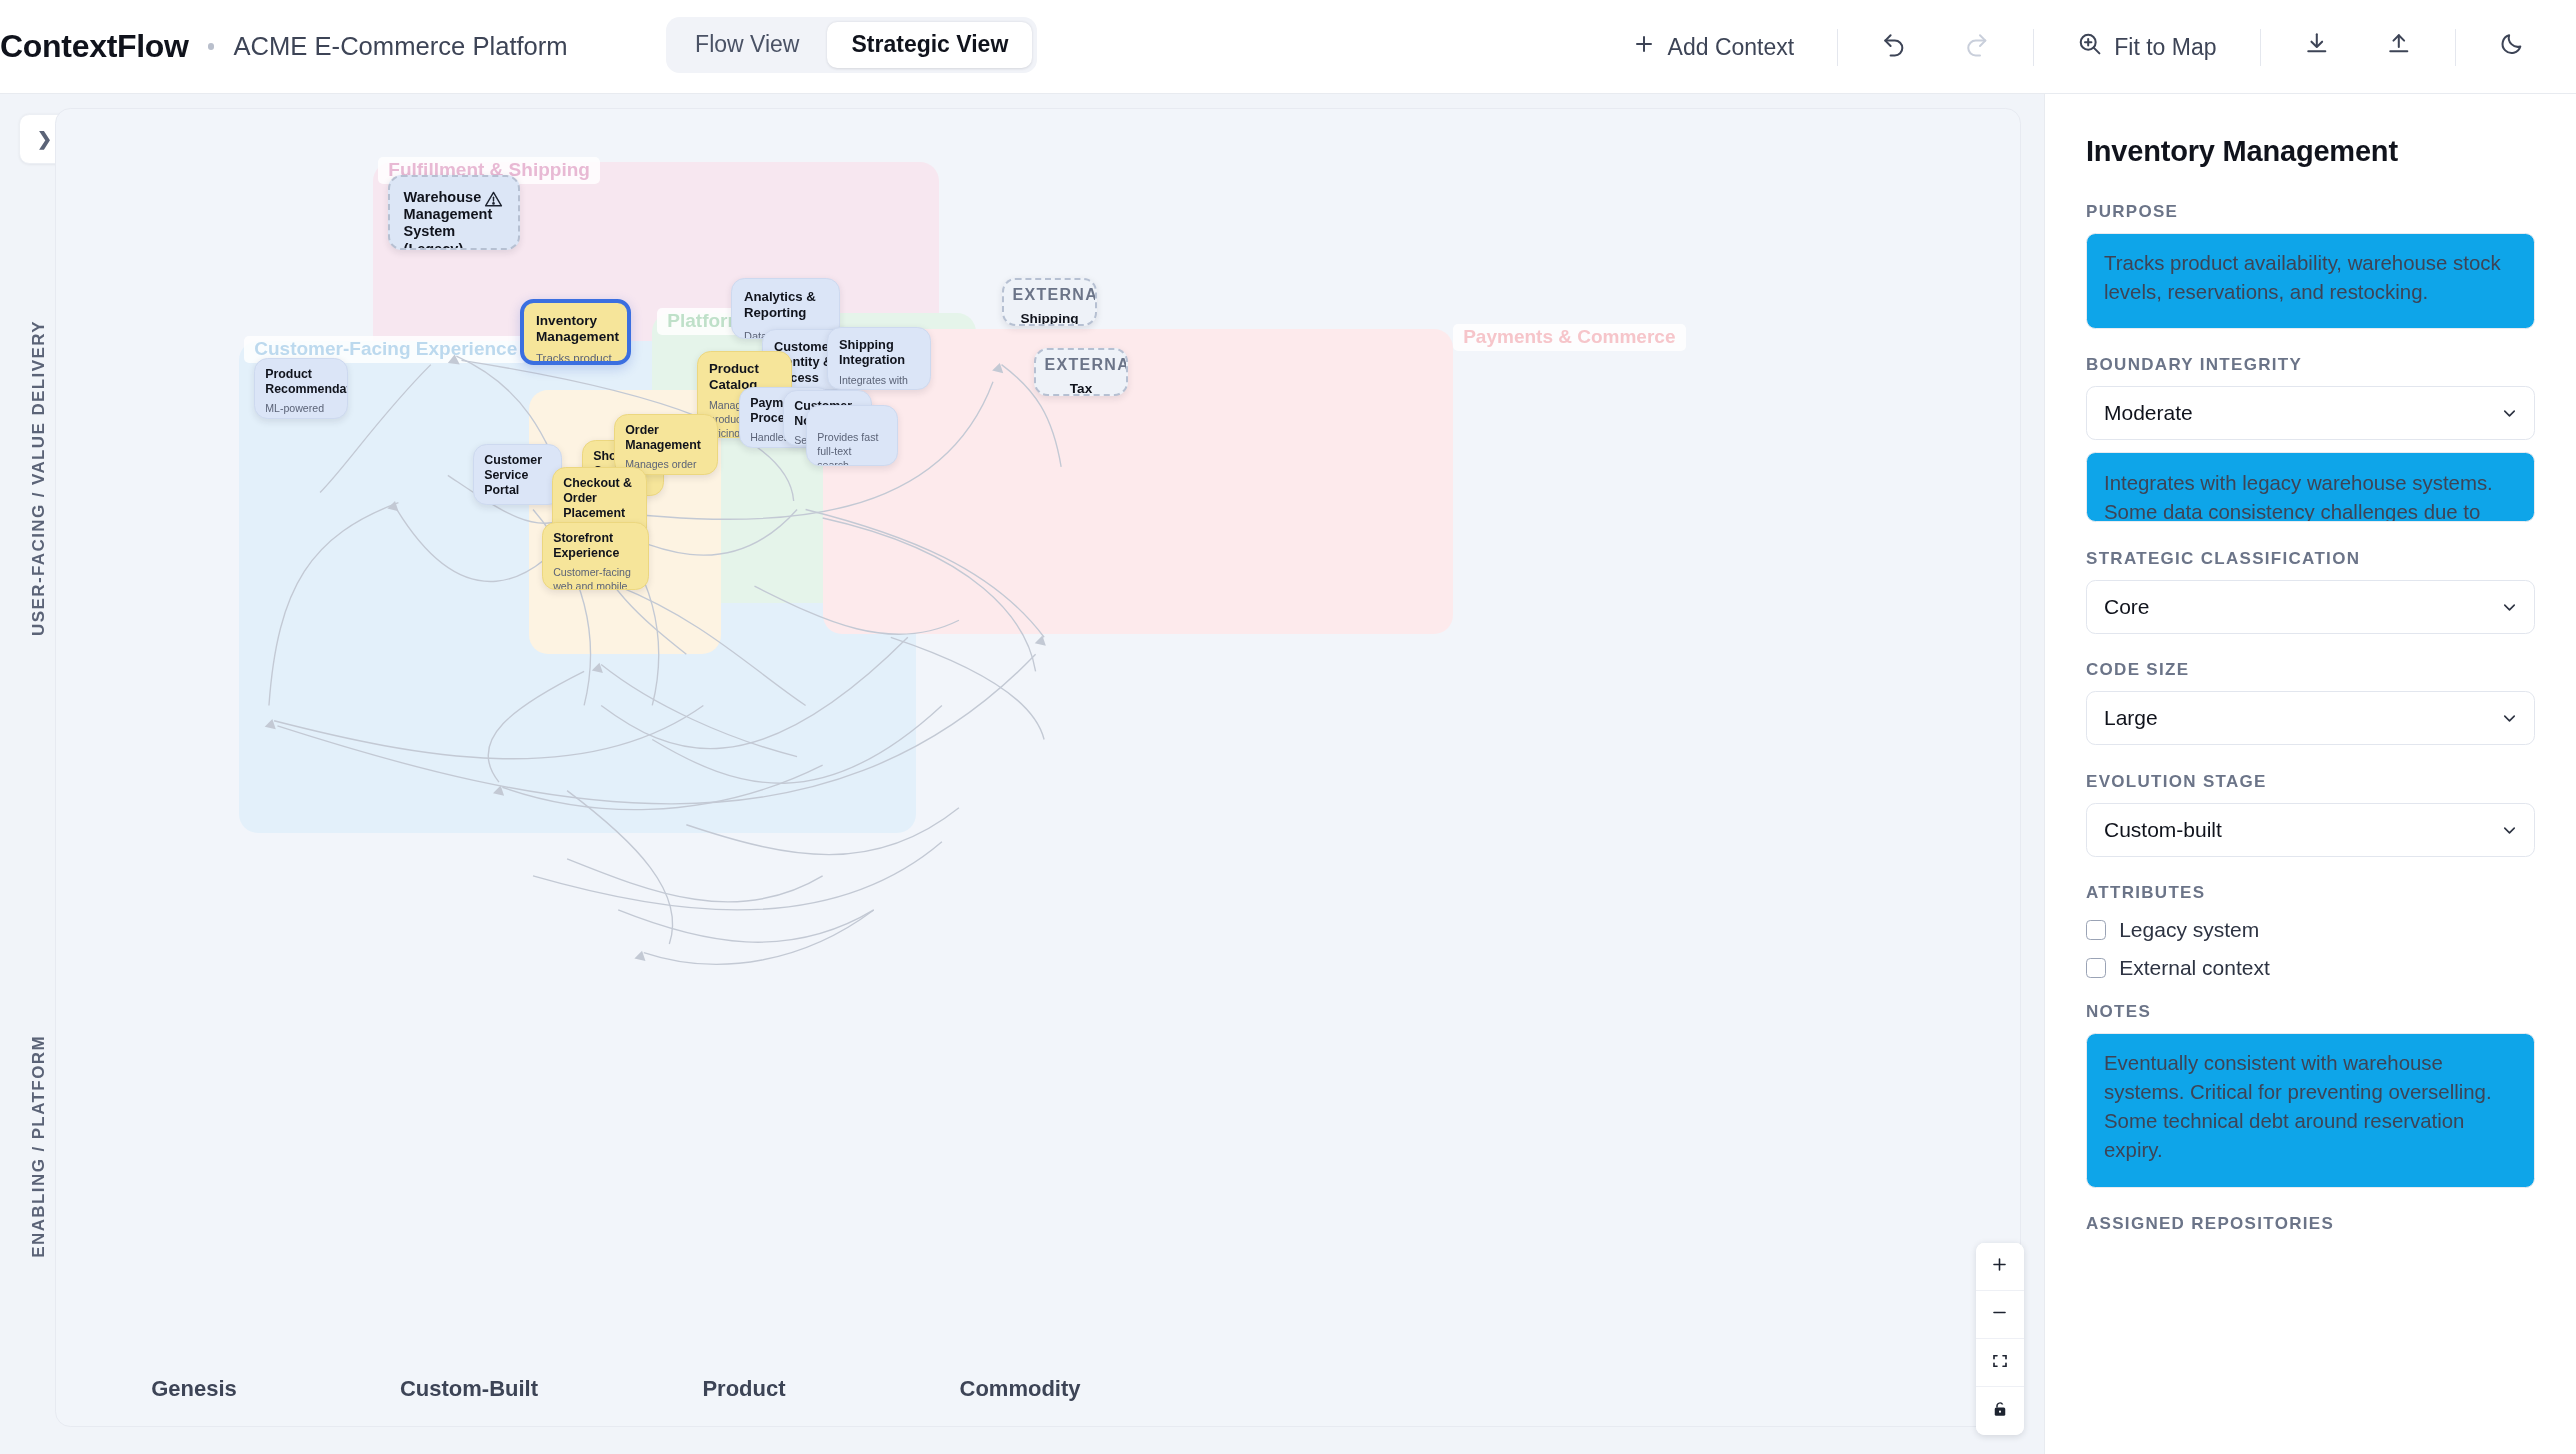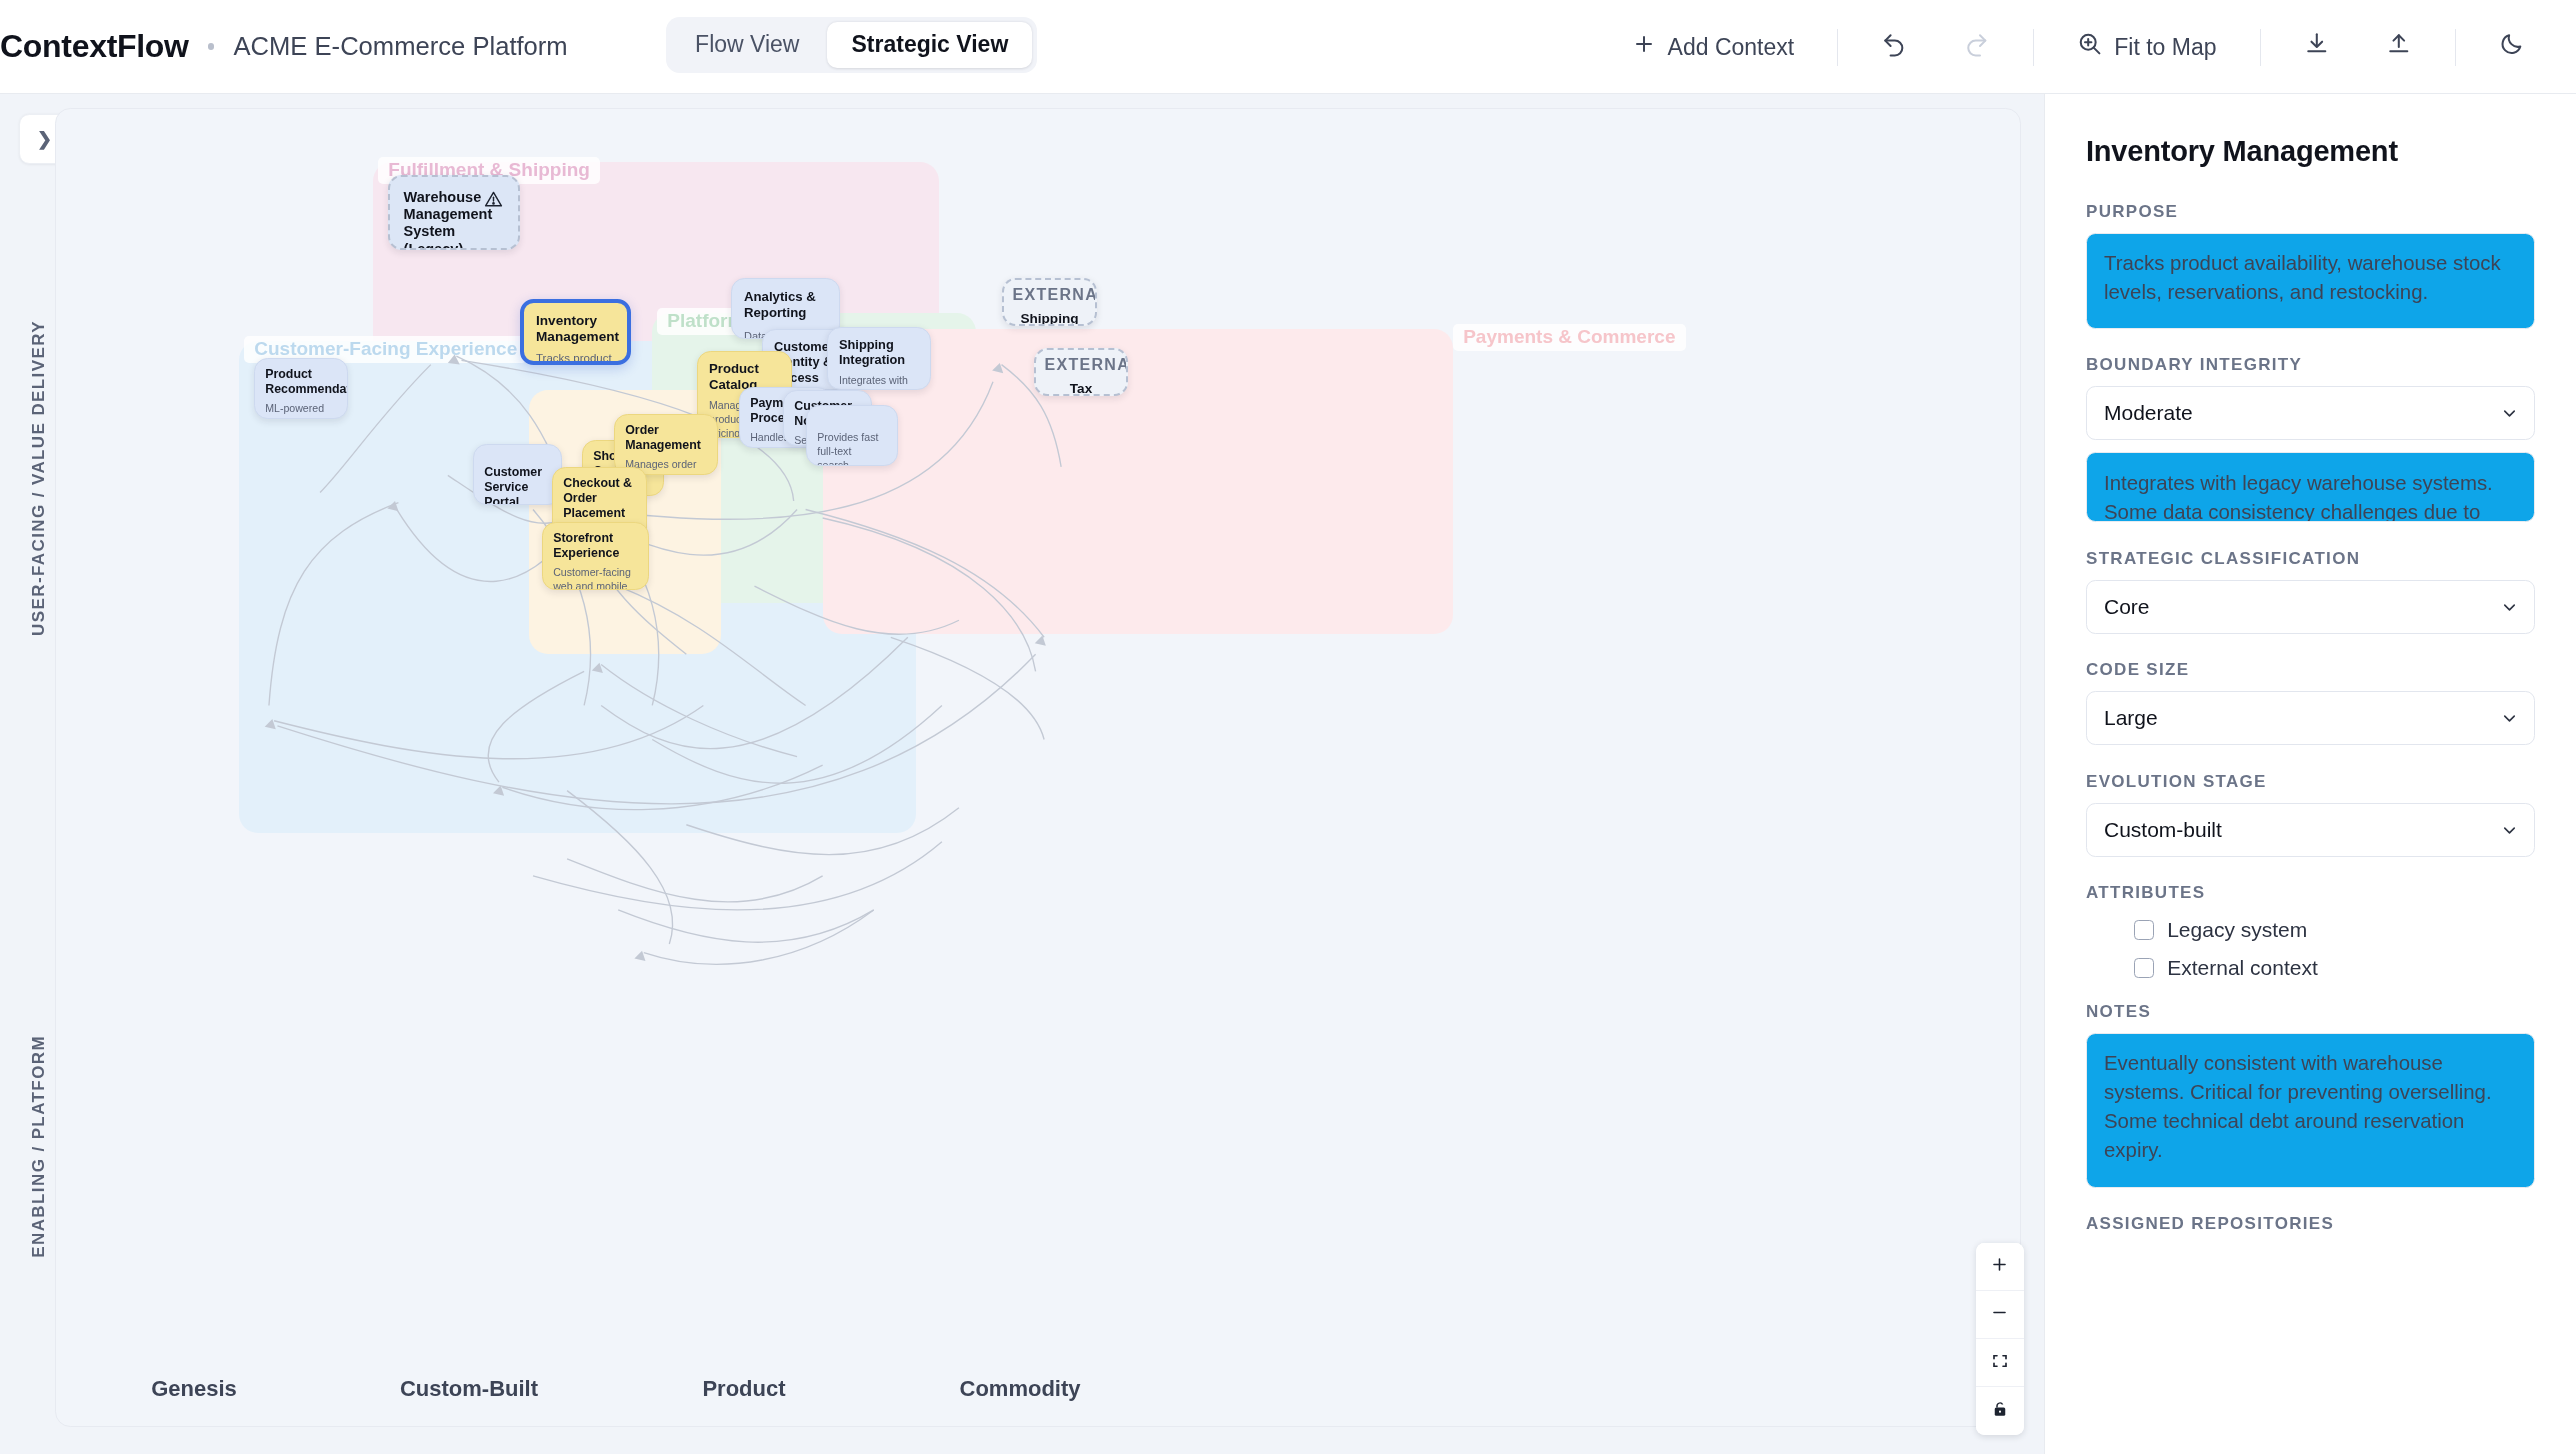--- a/index.html
+++ b/index.html
@@ -184,21 +184,20 @@
   .select-box {
     position: relative;
     background: #ffffff; border: 0.9px solid #e2e6ee; border-radius: 9.4px;
     height: 54px; display: flex; align-items: center;
     padding: 0 17px; font-size: 21px; color: #10131c; cursor: pointer;
   }
   .select-box .chev { position: absolute; right: 15.3px; top: 17px; }
   .attr-row {
     display: flex; align-items: center; gap: 13.6px; margin-bottom: 13.6px;
     cursor: pointer;
-    margin-left: 48px;
   }
   .cbox {
     width: 19.6px; height: 19.6px; border: 1.7px solid #9aa3b5;
     border-radius: 4.3px; background: #fff; flex: 0 0 auto;
   }
   .attr-label { font-size: 21px; color: #2d3342; }
   .field-label.tight { margin-bottom: 15.3px; }
 </style>
 </head>
 <body>
@@ -406,21 +405,21 @@
     <div class="node blue" style="left:750px; top:296px; width:92px; height:61px; padding:24px 10.2px 8.5px;">
       <div class="node-desc" style="font-size:10.6px;">Provides fast full-text search, faceted filtering, an...</div>
     </div>
 
     <div class="node blue" style="left:198px; top:249px; width:94px; height:61px; padding:8.5px 10.2px;">
       <div class="node-title" style="font-size:12.4px; margin-bottom:4.3px;">Product Recommendations</div>
       <div class="node-desc" style="font-size:10.6px;">ML-powered product recommendations based on...</div>
     </div>
 
     <div class="node blue" style="left:417px; top:335px; width:89px; height:61px; padding:8.5px 10.2px;">
-      <div class="node-title" style="font-size:12.4px; margin-bottom:4.3px;margin-top:12px;">Customer Service Portal</div>
+      <div class="node-title" style="font-size:12.4px; margin-bottom:4.3px;">Customer Service Portal</div>
       <div class="node-desc" style="font-size:10.6px;">Internal tools for customer service reps to view orders,...</div>
     </div>
 
     <div class="node yellow" style="left:526px; top:331px; width:82px; height:56px; padding:8.5px 10.2px;">
       <div class="node-title" style="font-size:12.4px; margin-bottom:4.3px;">Shopping Cart</div>
       <div class="node-desc" style="font-size:10.6px;">Manages cart state,...</div>
     </div>
 
     <div class="node yellow" style="left:558px; top:305px; width:104px; height:61px; padding:8.5px 10.2px;">
       <div class="node-title" style="font-size:12.4px; margin-bottom:4.3px;">Order Management</div>

